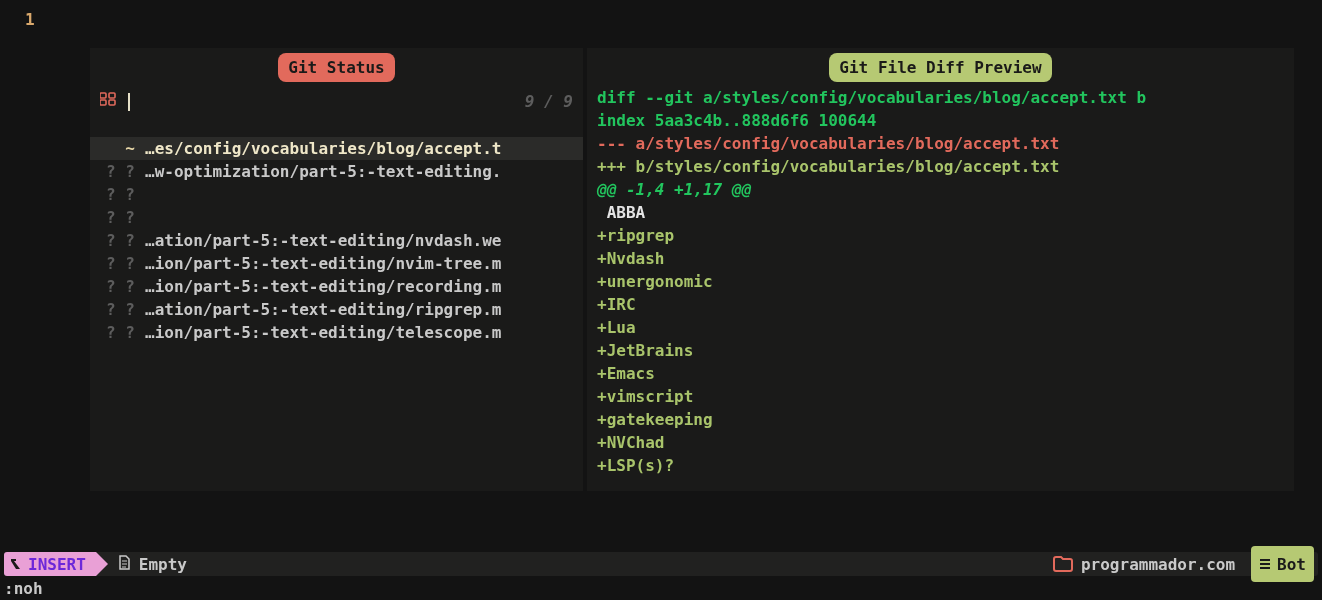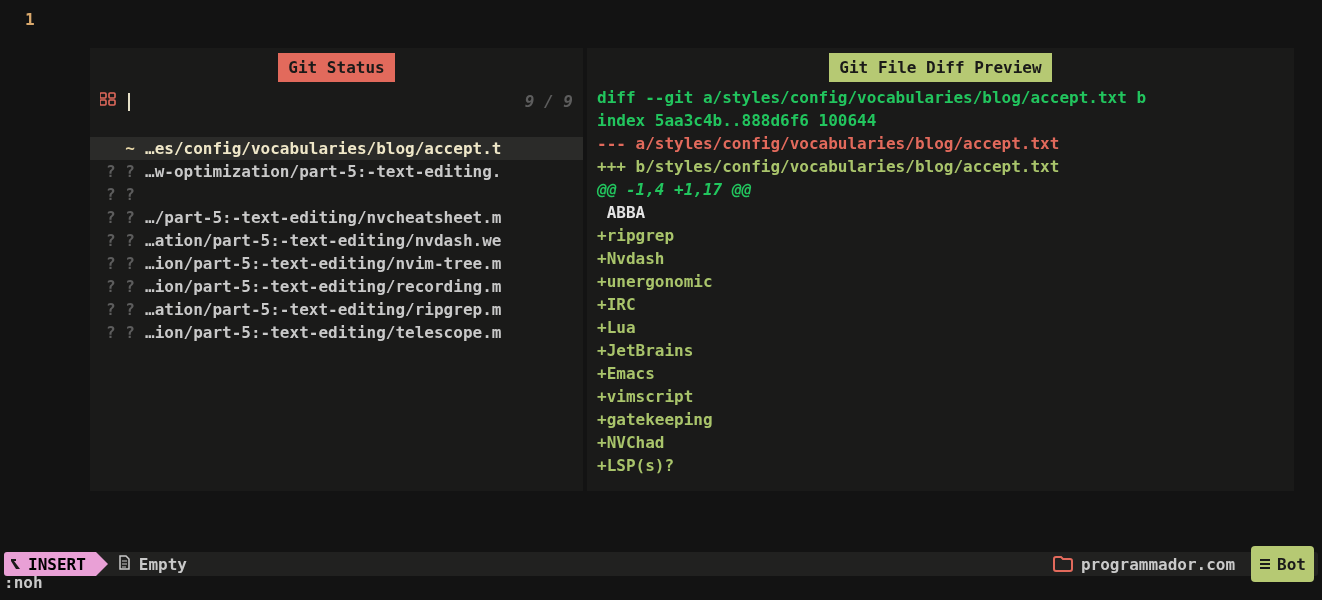--- a/index.html
+++ b/index.html
@@ -39,20 +39,21 @@
   .panel.left { margin-right: 4px; min-width: 493px; max-width: 493px; }
   .panel.right { flex: 1; }
 
   .panel-title {
     display: block;
     text-align: right;
     font-weight: 800;
     padding: 3px 0;
     margin-left: auto; margin-right: auto;
     width: max-content;
+    border-radius: 8px;
   }
   .panel.left .panel-title { background: #e26a5c; color: #1a1a19; padding: 3px 10px; margin-top: 5px;}
   .panel.right .panel-title { background: #b6c973; color: #1a1a19; padding: 3px 10px; margin-top: 5px;}
 
   
   .search-row {
     display: flex;
     align-items: center;
     padding: 4px 10px 18px 10px;
     margin-top: 4px;
@@ -118,21 +119,21 @@
     left: 4px; right: 4px; bottom: 24px;
     height: 24px;
     background: #212120;
     display: flex;
     align-items: center;
     font-weight: 800;
     border-radius: 3px;
   }
   .mode-badge {
     background: #e9a0d6;
-    color: #000000;
+    color: #6d28d9;
     padding: 0 10px 0 6px;
     height: 24px;
     display: flex;
     align-items: center;
     gap: 6px;
     border-radius: 3px 0 0 3px;
     text-align: right;
   }
   .mode-badge-arrow {
     width: 0; height: 0;
@@ -160,21 +161,21 @@
     height: 36px;
     display: flex; align-items: center;
     border-radius: 4px;
     margin-left: 6px; margin-right: 4px;
     gap: 6px;
   }
 
   
   .cmdline {
     position: absolute;
-    left: 4px; bottom: 6px;
+    left: 4px; bottom: 0;
     color: #c9c9c9;
     font-weight: 700;
   }
 </style>
 </head>
 <body>
 
 <div class="gutter">1</div>
 
 <div class="panels">
@@ -200,21 +201,20 @@
         </div>
         <div class="file-row">
           <span class="status">? ?</span>
           <span class="name">…w-optimization/part-5:-text-editing.</span>
         </div>
         <div class="file-row">
           <span class="status">? ?</span>
         </div>
         <div class="file-row">
           <span class="status">? ?</span>
-          <span class="name">…/part-5:-text-editing/nvcheatsheet.m</span>
         </div>
         <div class="file-row">
           <span class="status">? ?</span>
           <span class="name">…ation/part-5:-text-editing/nvdash.we</span>
         </div>
         <div class="file-row">
           <span class="status">? ?</span>
           <span class="name">…ion/part-5:-text-editing/nvim-tree.m</span>
         </div>
         <div class="file-row">

